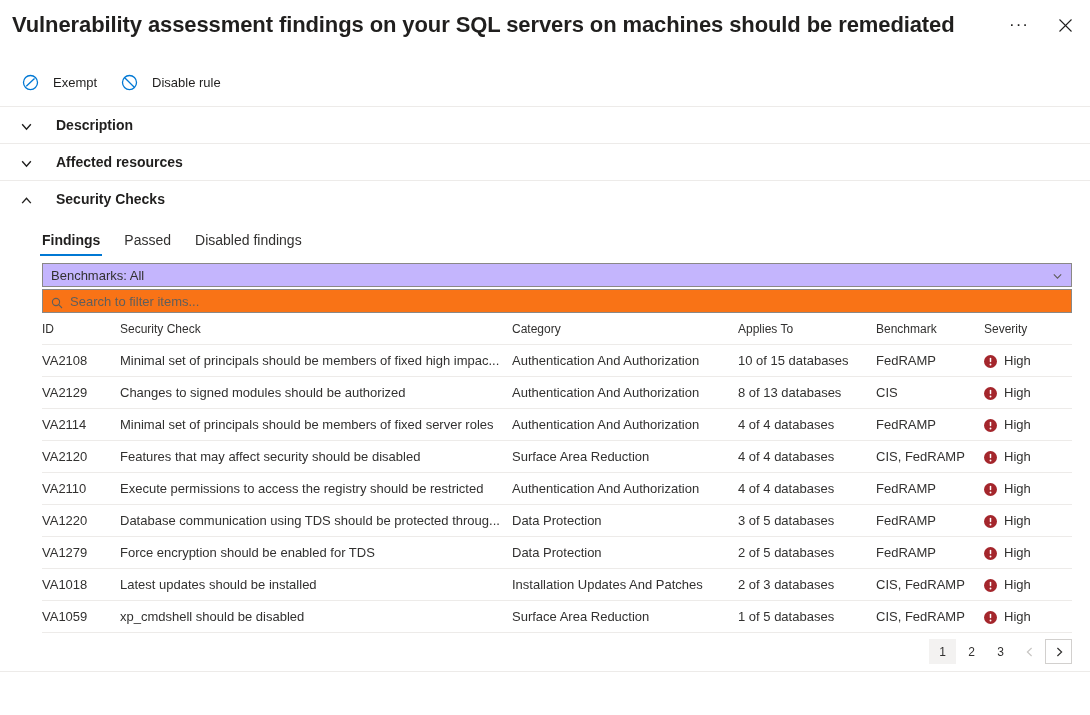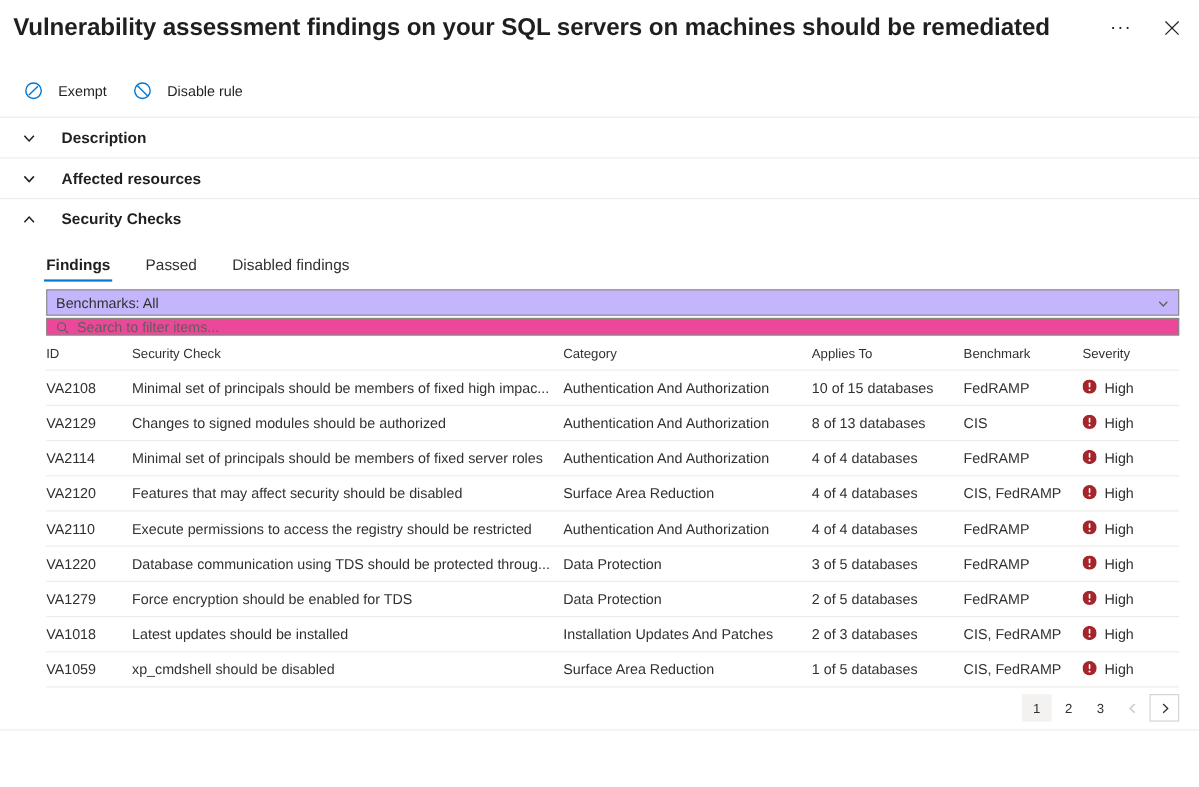--- a/index.html
+++ b/index.html
@@ -80,21 +80,21 @@
     font-size: 14px;
     font-weight: 600;
     color: #201f1e;
   }
   #sec-desc { margin-top: 4px; }
 
   
   .tabs {
     display: flex;
     align-items: flex-end;
-    gap: 28px;
+    gap: 20px;
     padding-left: 40px;
     height: 36px;
     margin-top: 3px;
   }
   .tab {
     font-size: 14px;
     color: #323130;
     padding: 0 2px 7px 2px;
     cursor: pointer;
     position: relative;
@@ -125,23 +125,23 @@
   }
   .dropdown .chev-d {
     position: absolute;
     right: 8px; top: 50%;
     transform: translateY(-50%);
     width: 11px; height: 11px;
     color: #605e5c;
   }
   .searchbox {
     margin-top: 2px;
-    height: 16px;
+    height: 24px;
     border: 1px solid #8a8886;
-    background: #ec4899;
+    background: #f97316;
     display: flex;
     align-items: center;
     padding: 0 8px;
     gap: 7px;
   }
   .searchbox .s-ico { width: 12px; height: 12px; color: #605e5c; flex: none; }
   .searchbox input {
     border: none; outline: none;
     font-family: "Liberation Sans", sans-serif;
     font-size: 13px;
@@ -174,21 +174,21 @@
     text-overflow: ellipsis;
     white-space: nowrap;
   }
   tbody tr { cursor: pointer; }
   .c-id      { width: 78px; }
   .c-check   { width: 392px; }
   .c-cat     { width: 226px; }
   .c-applies { width: 138px; }
   .c-bench   { width: 108px; }
   .c-sev     { width: 88px; }
-  .sev { display: flex; align-items: flex-start; gap: 7px; }
+  .sev { display: flex; align-items: flex-end; gap: 7px; }
   .sev-dot { width: 13px; height: 13px; flex: none; display: block; }
 
   
   .pager {
     display: flex;
     justify-content: flex-end;
     align-items: center;
     gap: 2px;
     padding: 6px 18px 0 0;
   }

